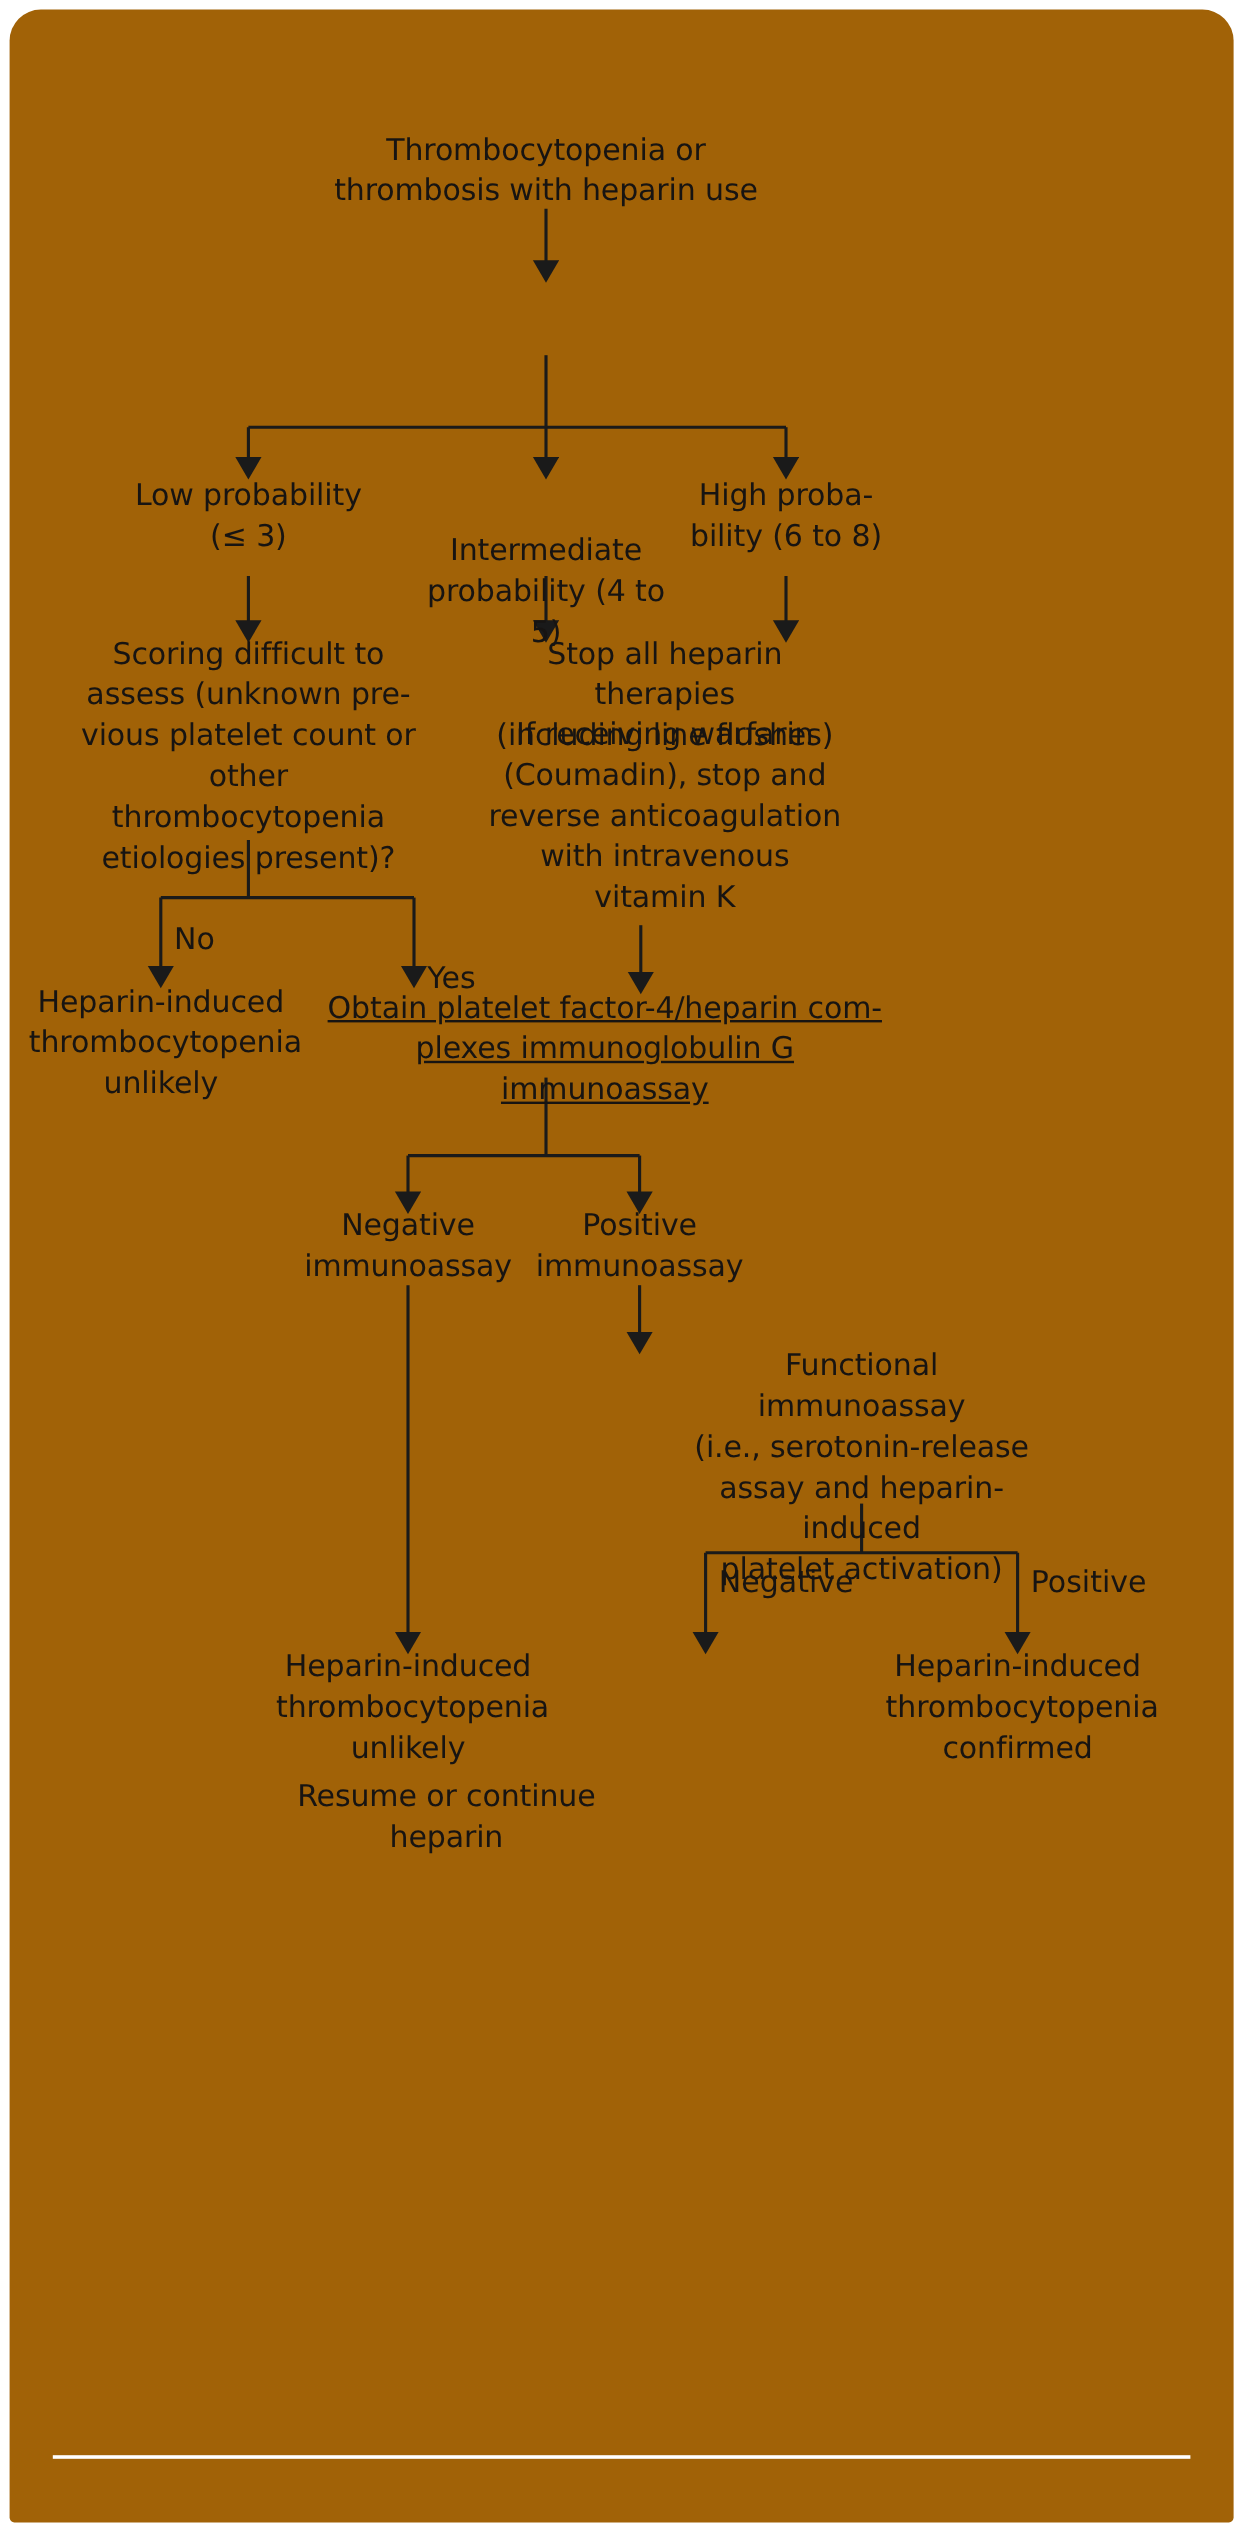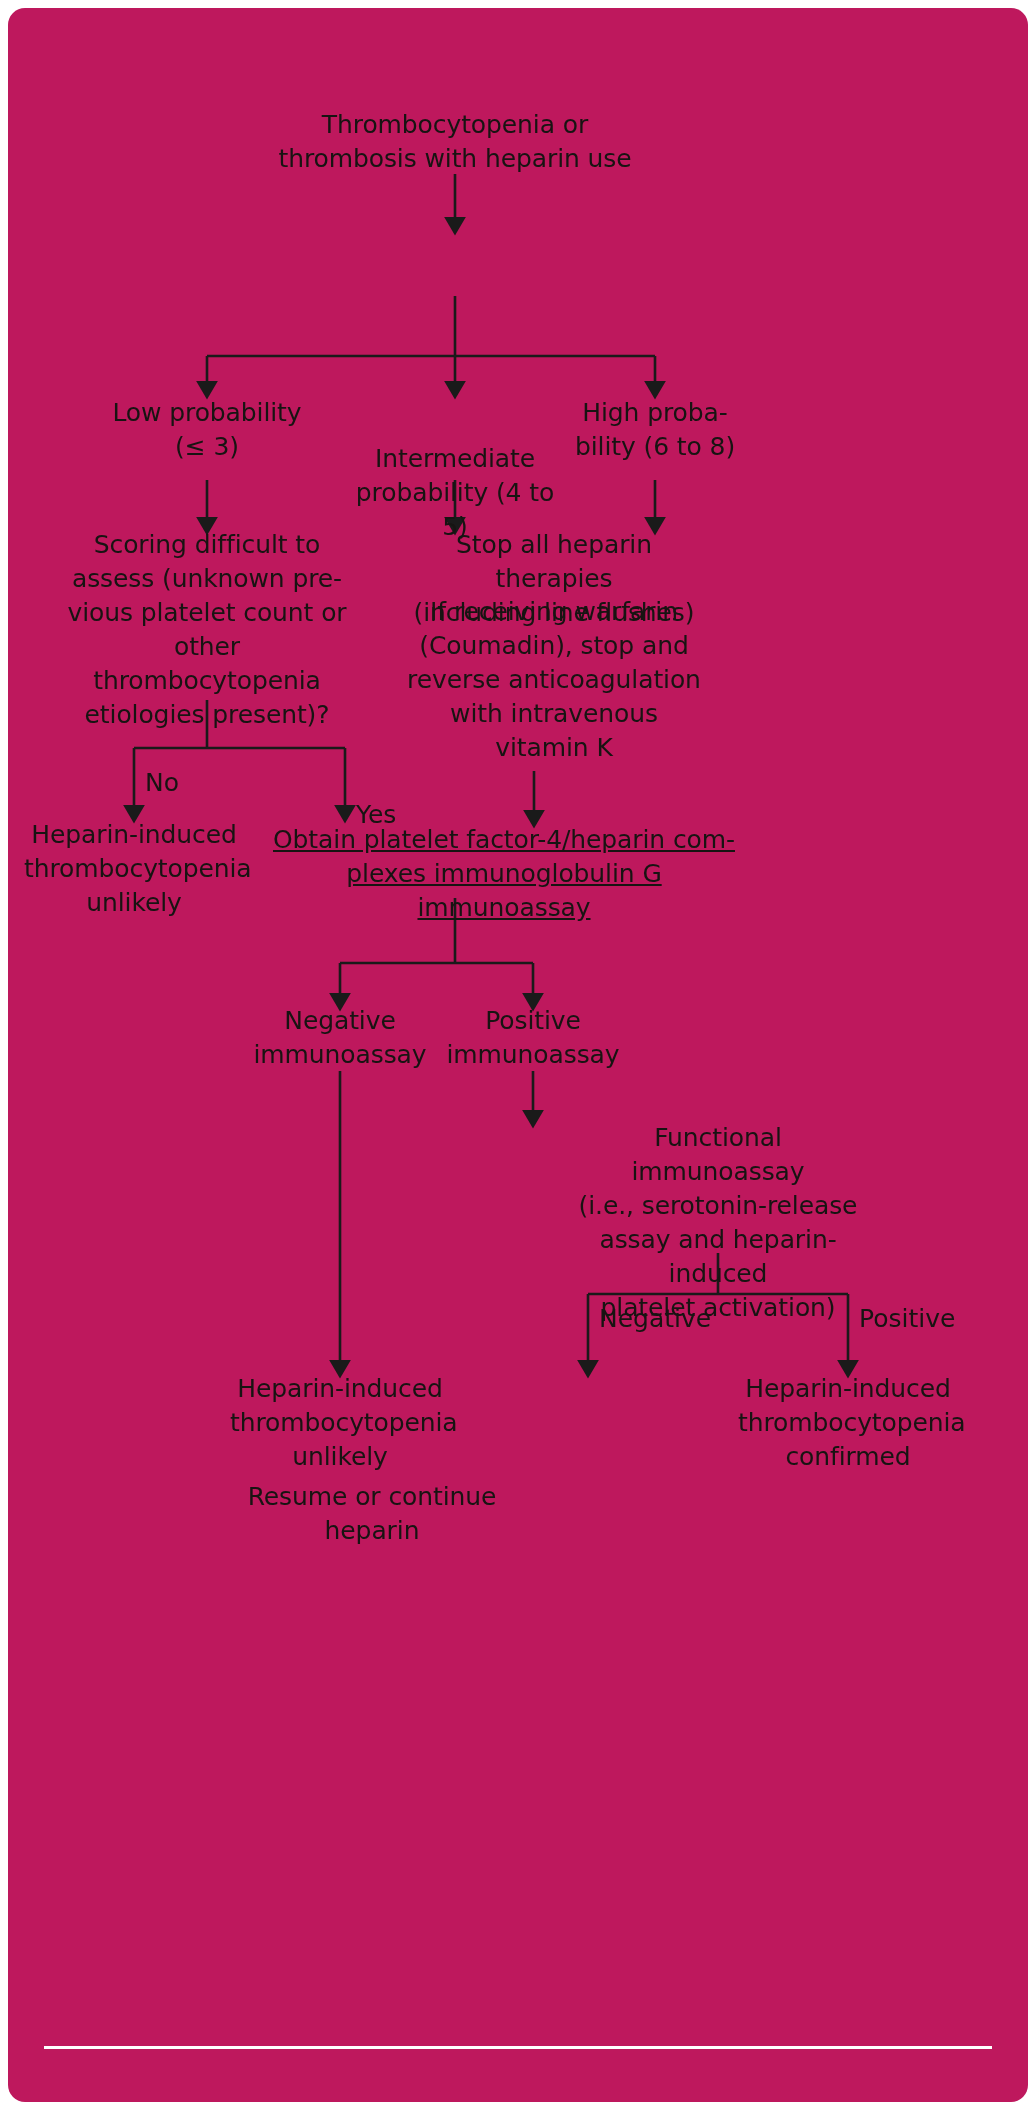--- a/index.html
+++ b/index.html
@@ -14,27 +14,26 @@
     background: #ffffff;
     overflow: hidden;
     font-family: "DejaVu Sans", sans-serif;
   }
   #card {
     position: absolute;
     left: 8px;
     top: 8px;
     width: 1020px;
     height: 2094px;
-    background: #be185d;
+    background: #a16207;
     border-top-left-radius: 26px;
     border-top-right-radius: 26px;
     border-bottom-left-radius: 4px;
     border-bottom-right-radius: 4px;
     overflow: hidden;
-    border-radius: 17px;
   }
   #flow {
     position: absolute;
     left: 0;
     top: 0;
     width: 1020px;
     height: 2094px;
   }
   .node-text {
     position: absolute;

